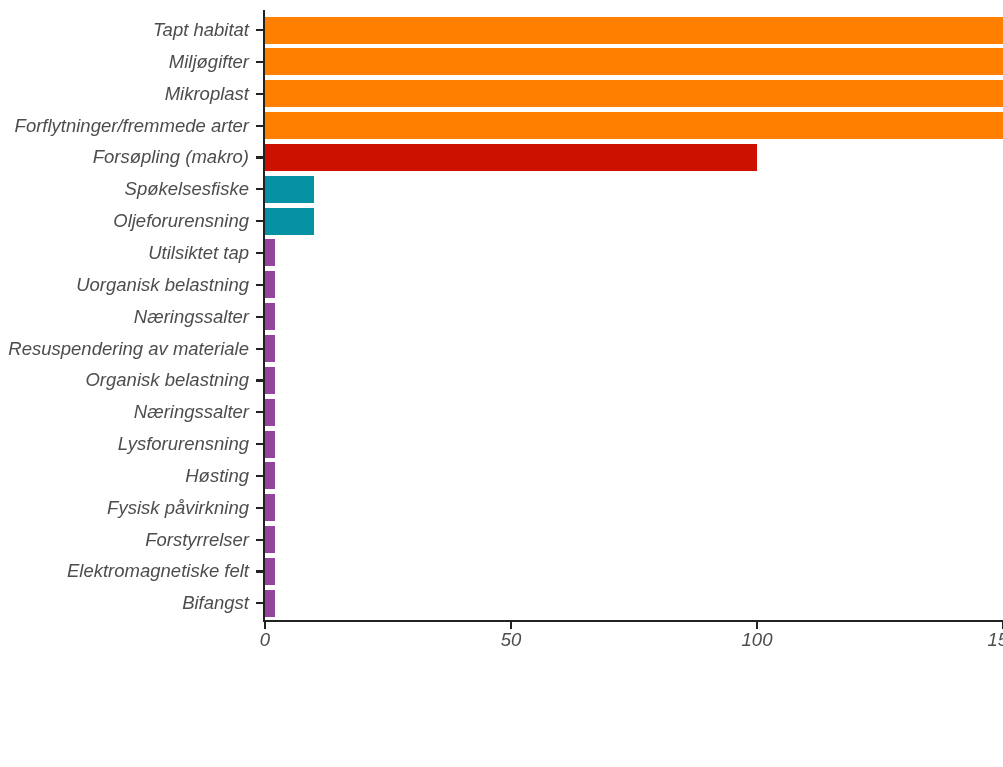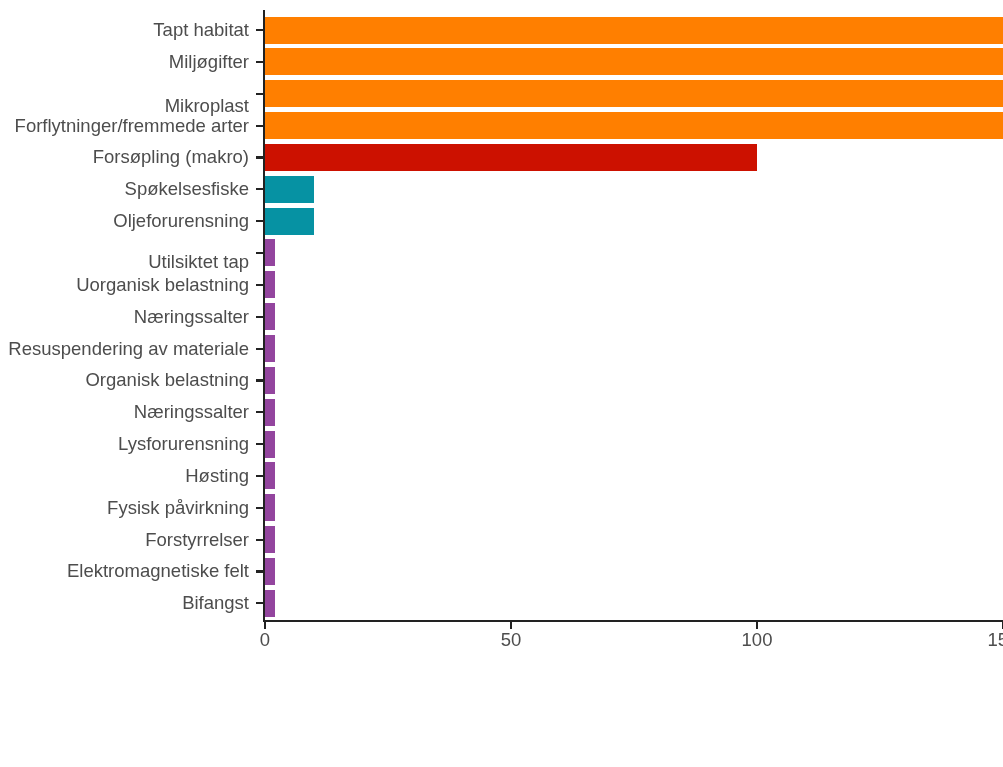--- a/index.html
+++ b/index.html
@@ -11,20 +11,21 @@
     width: 1003px;
     height: 767px;
     font-family: "Liberation Sans", sans-serif;
     overflow: hidden;
   }
   #chart-root {
     position: relative;
     width: 1003px;
     height: 767px;
     background: #ffffff;
+    font-style: italic;
   }
 
   
   .plot-area {
     position: absolute;
     left: 265px;
     top: 10px;
     width: 738px;
     height: 610px;
   }
@@ -222,26 +223,26 @@
       <div class="y-tick" style="top: 443.05px;"></div>
       <div class="y-tick" style="top: 474.9px;"></div>
       <div class="y-tick" style="top: 506.75px;"></div>
       <div class="y-tick" style="top: 538.6px;"></div>
       <div class="y-tick" style="top: 570.45px;"></div>
       <div class="y-tick" style="top: 602.3px;"></div>
     </div>
   <div id="y-labels-layer">
       <div class="y-label" style="top: 21px;">Tapt habitat</div>
       <div class="y-label" style="top: 52.85px;">Miljøgifter</div>
-      <div class="y-label" style="top: 84.7px; margin-top: 12px;">Mikroplast</div>
+      <div class="y-label" style="top: 84.7px;">Mikroplast</div>
       <div class="y-label" style="top: 116.55px;">Forflytninger/fremmede arter</div>
       <div class="y-label" style="top: 148.4px; margin-left: 20px;">Forsøpling (makro)</div>
       <div class="y-label" style="top: 180.25px;">Spøkelsesfiske</div>
       <div class="y-label" style="top: 212.1px;">Oljeforurensning</div>
-      <div class="y-label" style="top: 243.95px; margin-top: 9px;">Utilsiktet tap</div>
+      <div class="y-label" style="top: 243.95px;">Utilsiktet tap</div>
       <div class="y-label" style="top: 275.8px;">Uorganisk belastning</div>
       <div class="y-label" style="top: 307.65px;">Næringssalter</div>
       <div class="y-label" style="top: 339.5px;">Resuspendering av materiale</div>
       <div class="y-label" style="top: 371.35px;">Organisk belastning</div>
       <div class="y-label" style="top: 403.2px;">Næringssalter</div>
       <div class="y-label" style="top: 435.05px;">Lysforurensning</div>
       <div class="y-label" style="top: 466.9px;">Høsting</div>
       <div class="y-label" style="top: 498.75px;">Fysisk påvirkning</div>
       <div class="y-label" style="top: 530.6px;">Forstyrrelser</div>
       <div class="y-label" style="top: 562.45px;">Elektromagnetiske felt</div>

